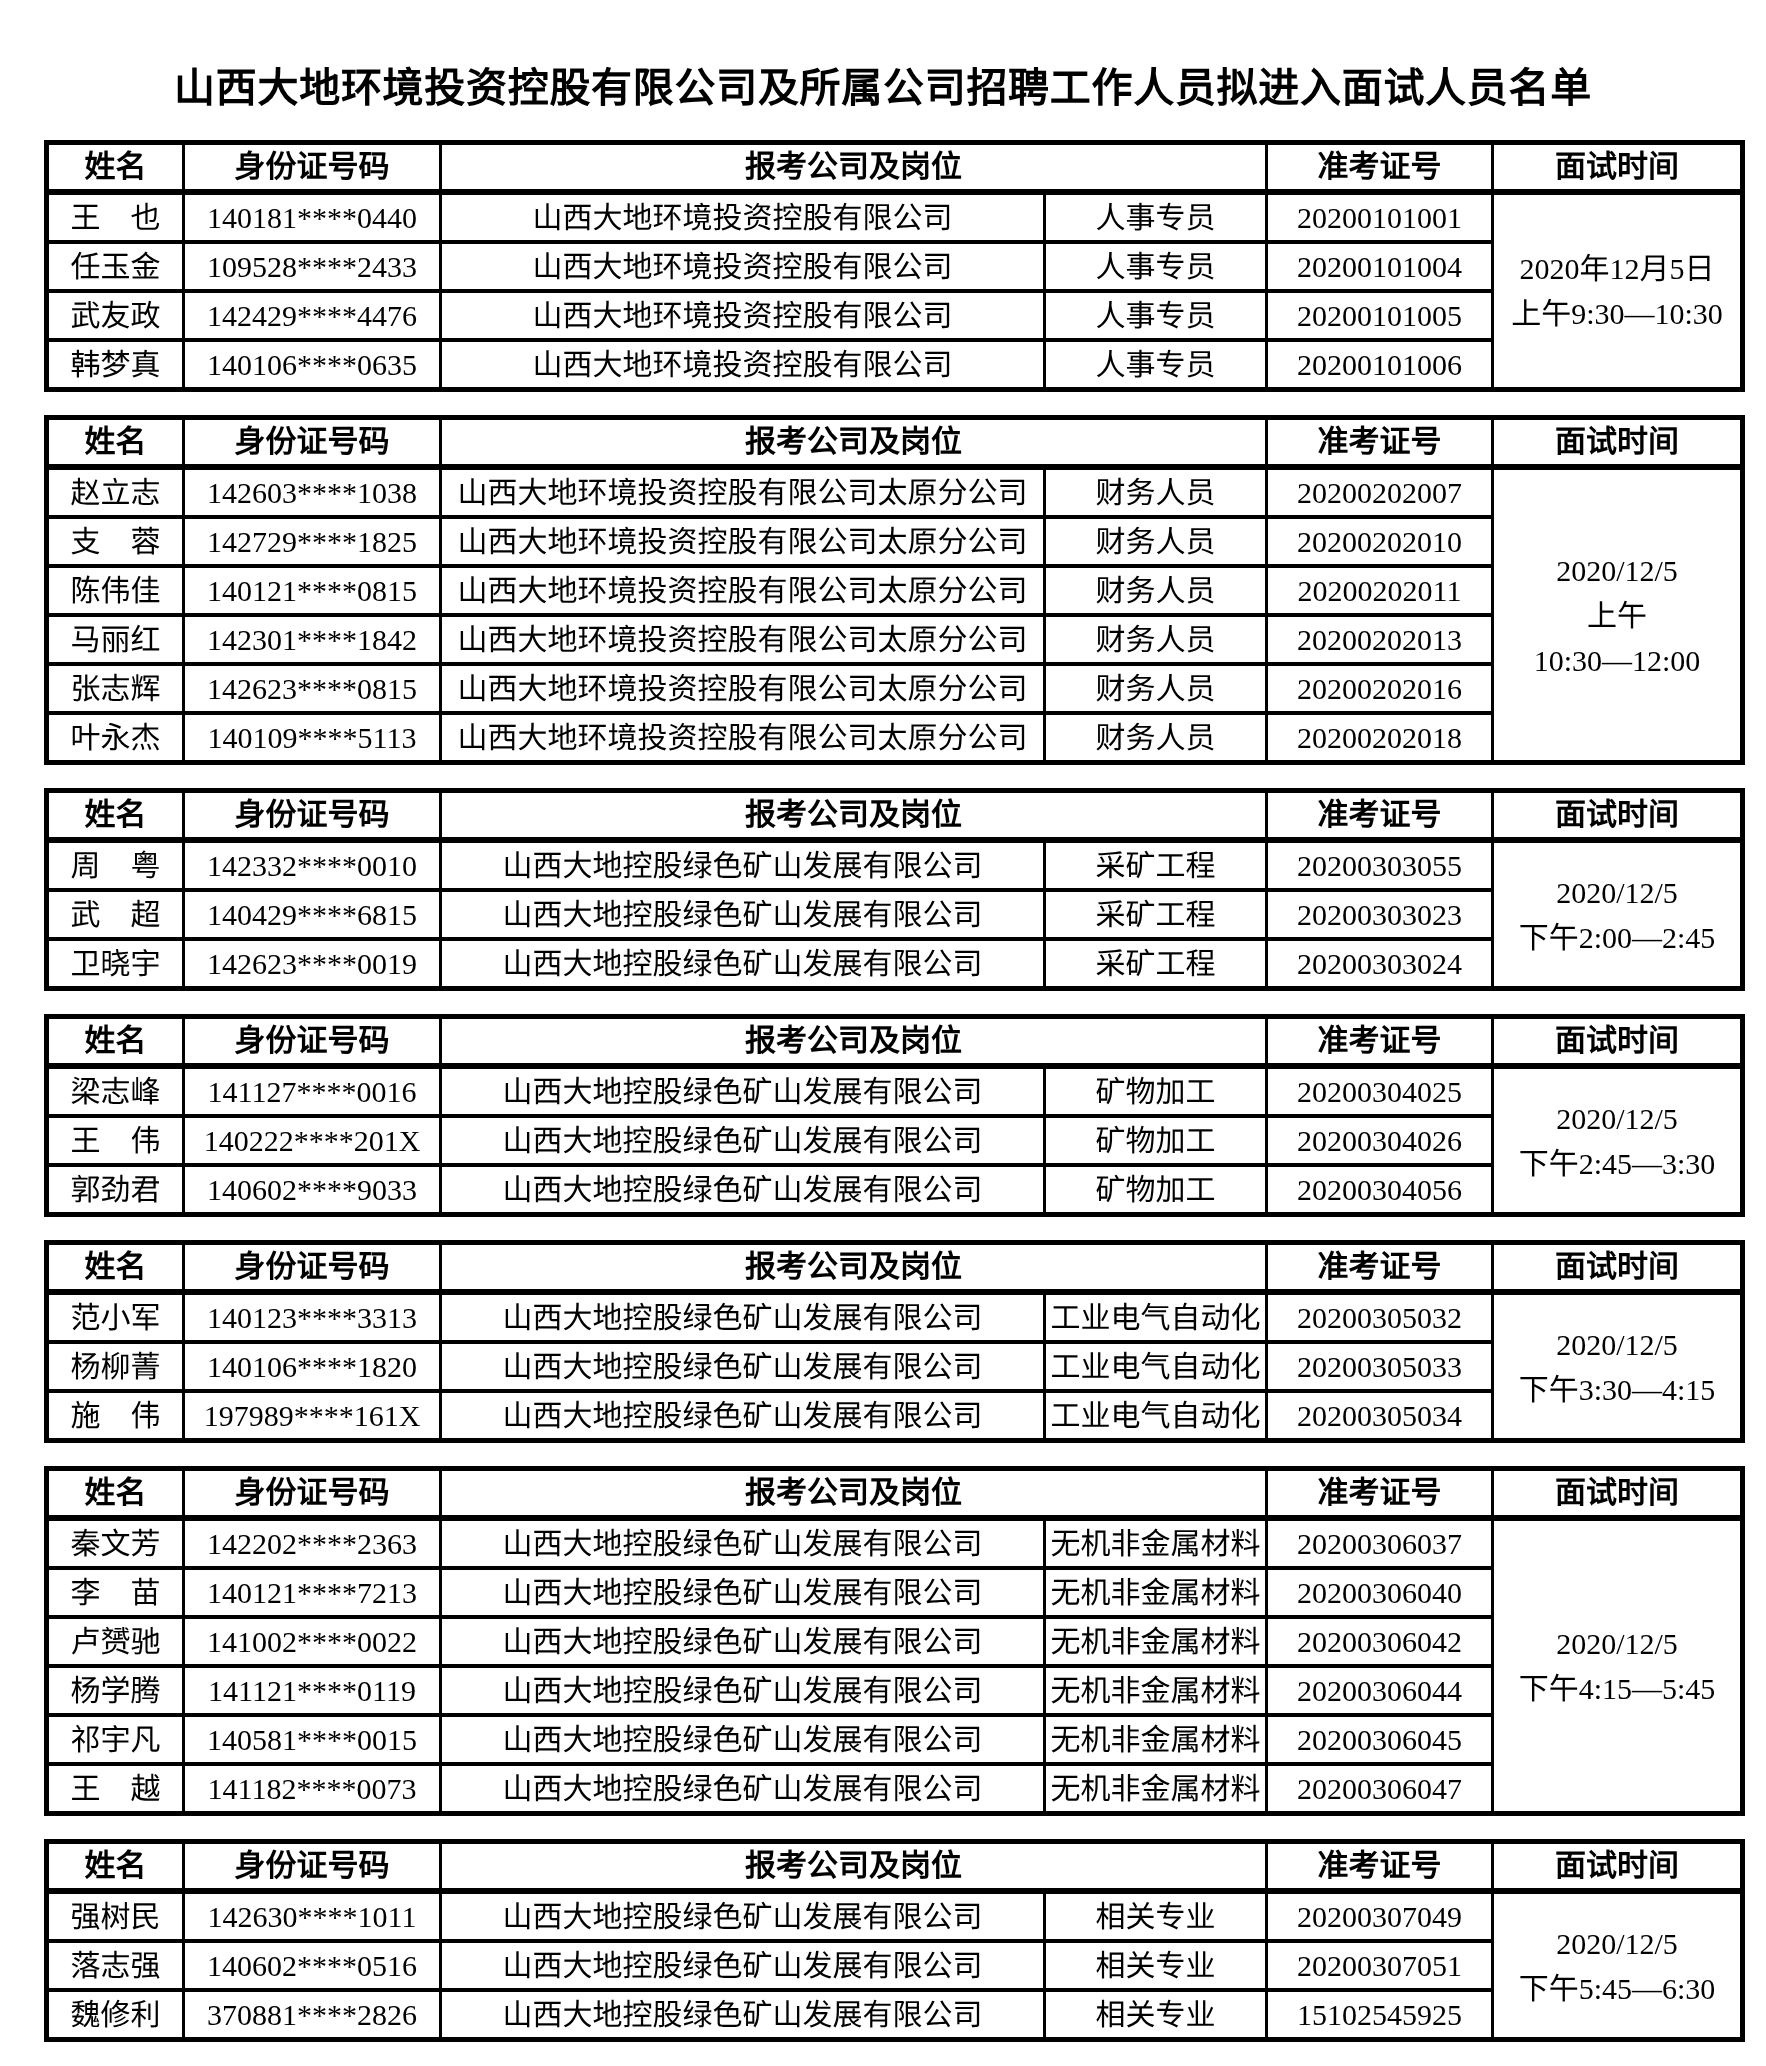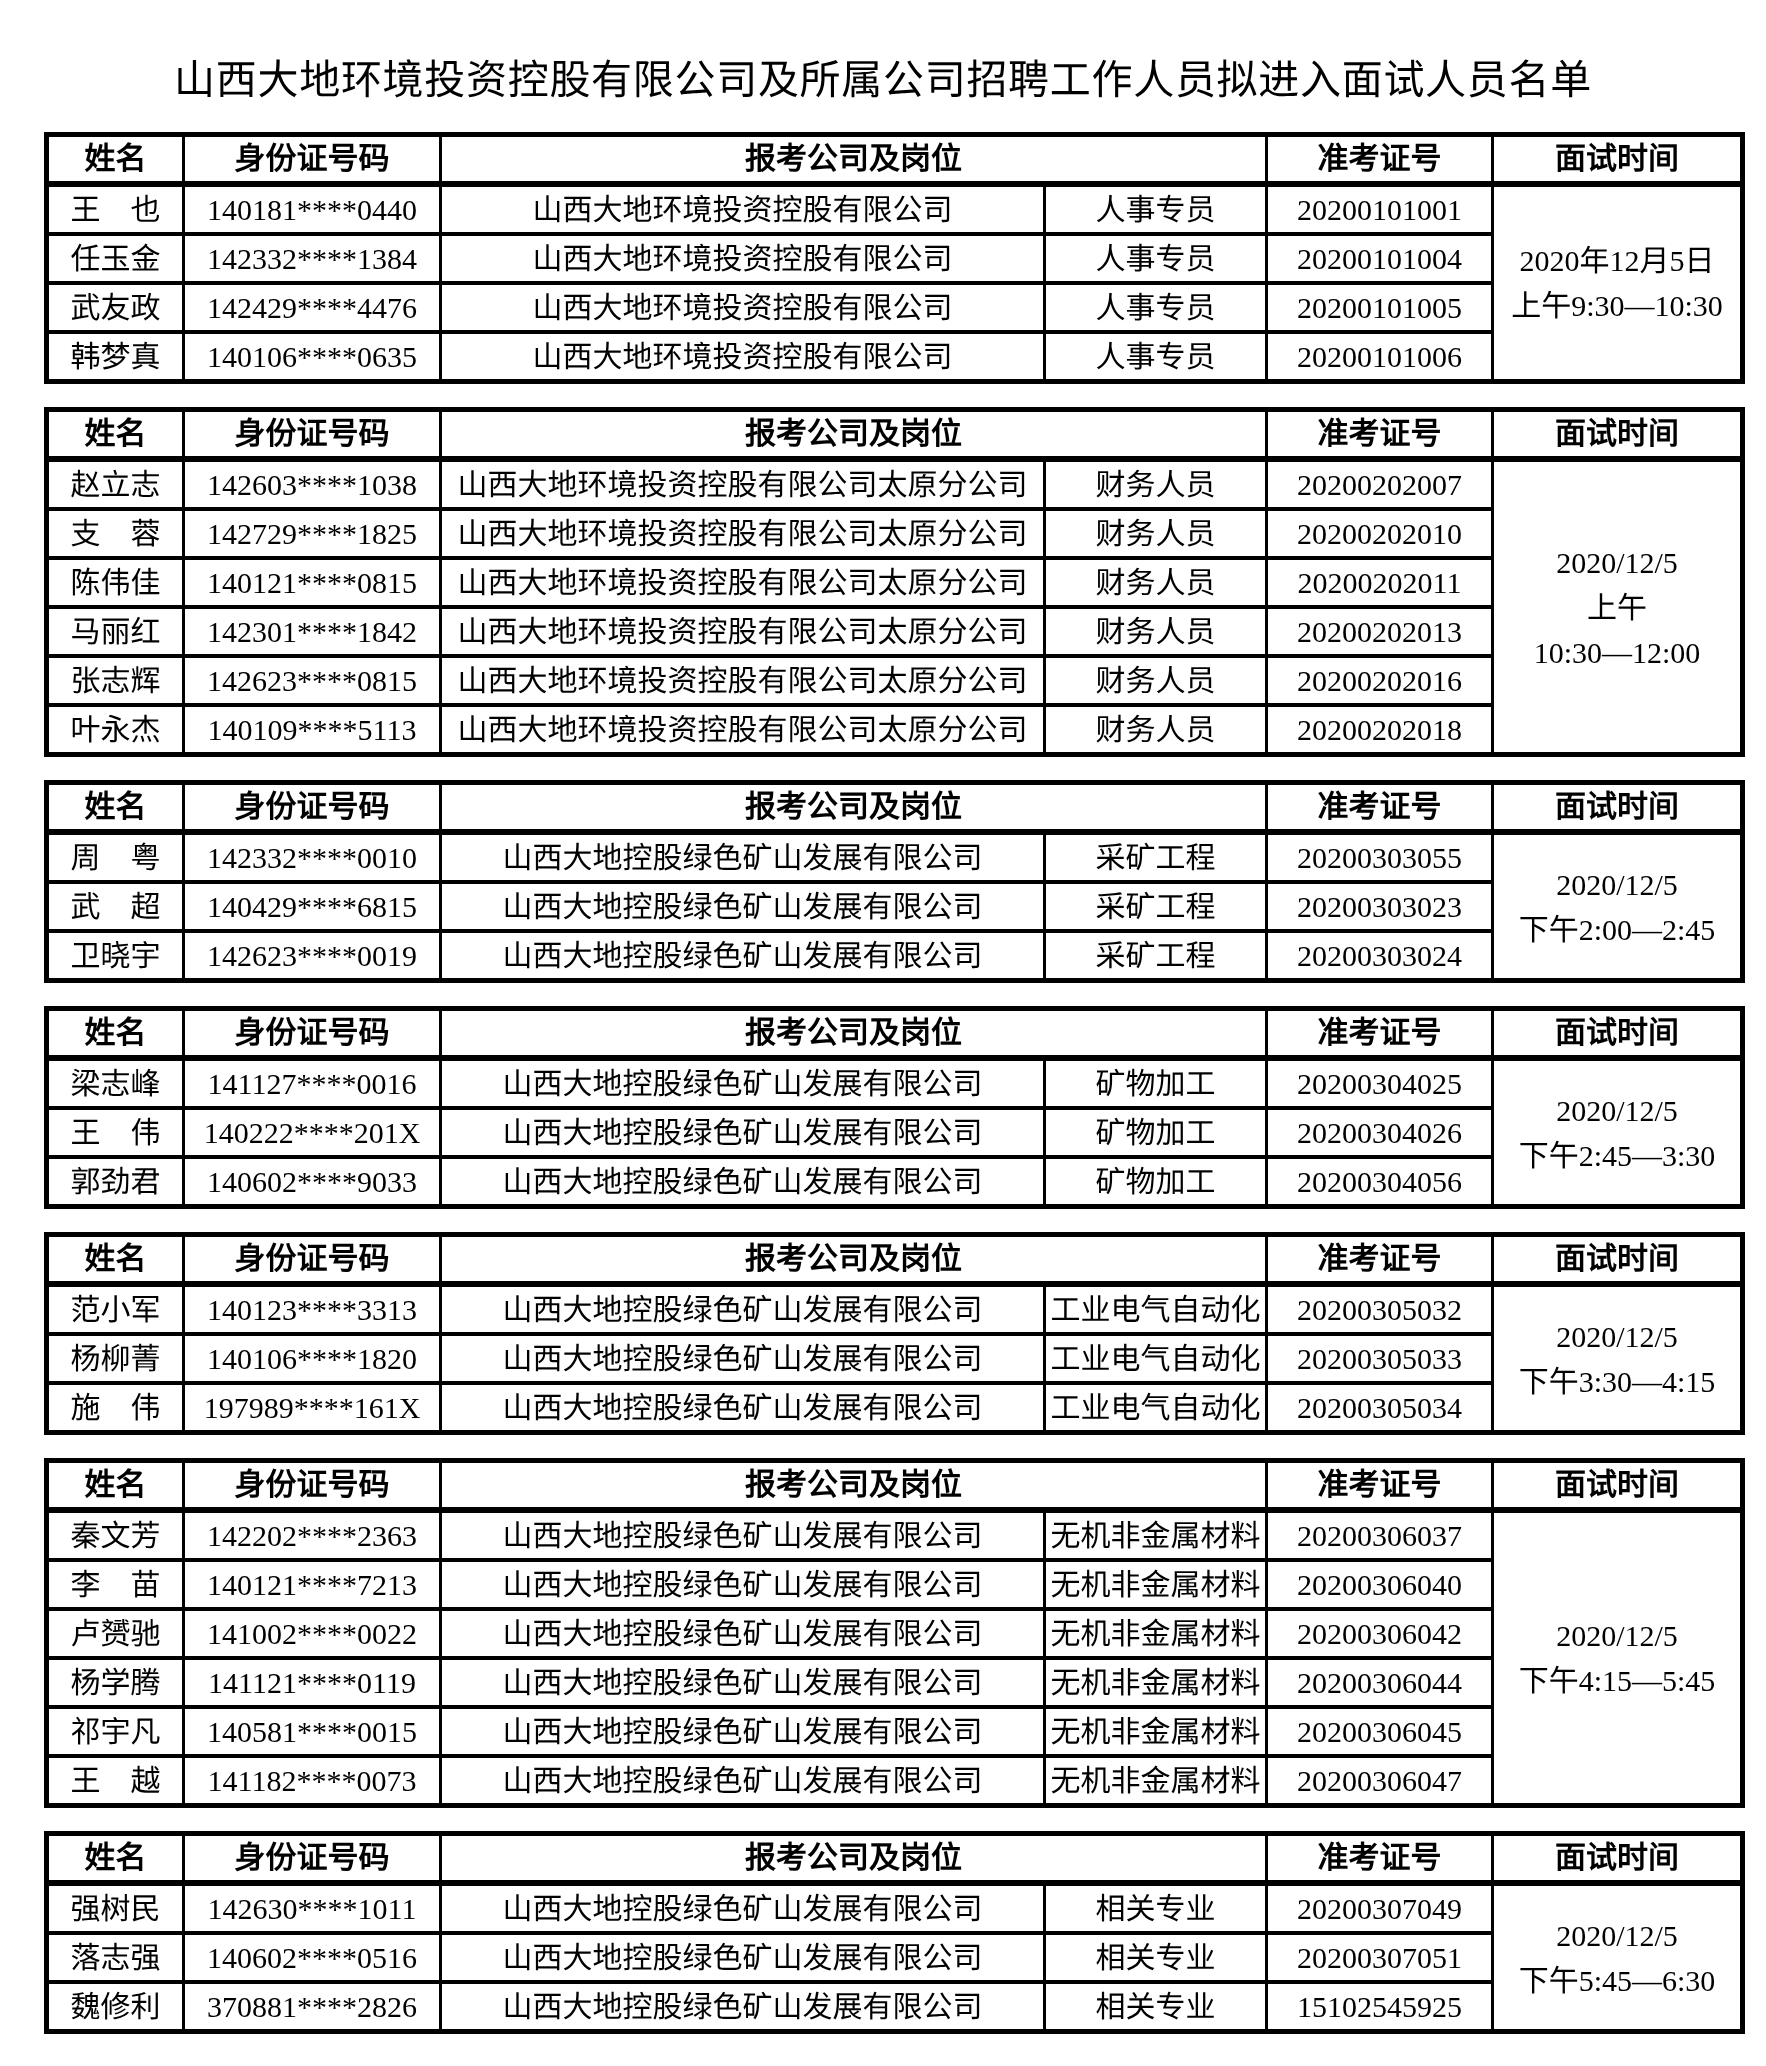--- a/index.html
+++ b/index.html
@@ -9,24 +9,24 @@
   }
   body {
     width: 1766px;
     height: 2066px;
     position: relative;
     font-family: "Liberation Serif", "DejaVu Serif", serif;
     color: #000000;
     overflow: hidden;
   }
   .page-title {
-    margin: 4px;
+    margin: 12px;
     padding-top: 42px;
     text-align: center;
-    font-weight: normal;
+    font-weight: bold;
     font-size: 41px;
     letter-spacing: 0.7px;
     white-space: nowrap;
   }
   .tables-container {
     width: 1766px;
   }
   table.roster {
     border-collapse: collapse;
     table-layout: fixed;
@@ -94,21 +94,21 @@
           <td>山西大地环境投资控股有限公司</td>
           <td>人事专员</td>
           <td>20200101001</td>
           <td class="time-cell" rowspan="4">
             <div>2020年12月5日</div>
             <div>上午9:30—10:30</div>
           </td>
         </tr>
         <tr>
           <td>任玉金</td>
-          <td>142332****1384</td>
+          <td>109528****2433</td>
           <td>山西大地环境投资控股有限公司</td>
           <td>人事专员</td>
           <td>20200101004</td>
         </tr>
         <tr>
           <td>武友政</td>
           <td>142429****4476</td>
           <td>山西大地环境投资控股有限公司</td>
           <td>人事专员</td>
           <td>20200101005</td>

